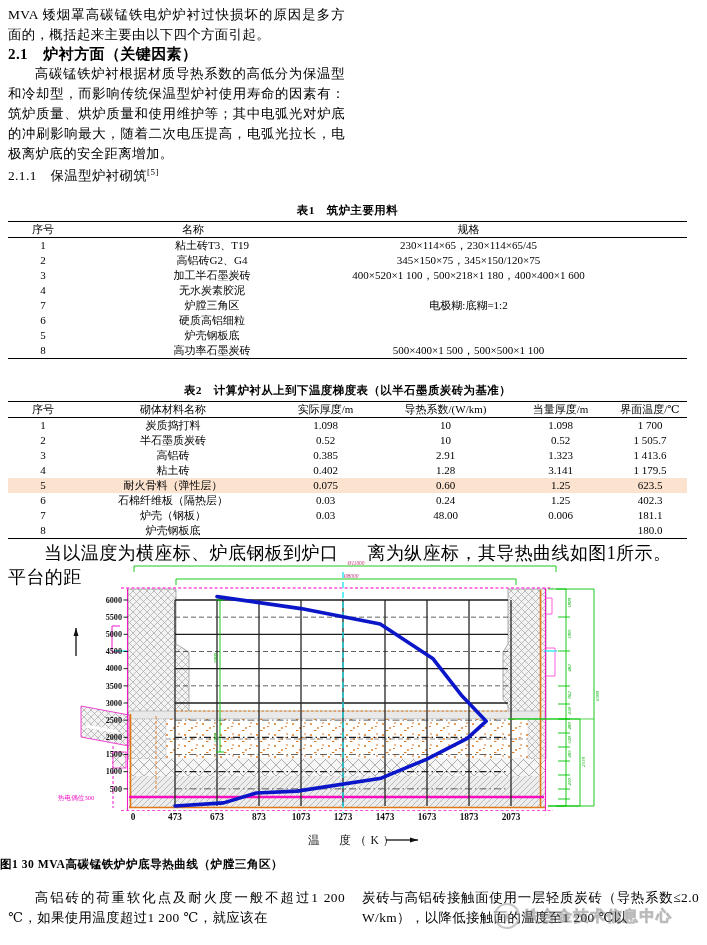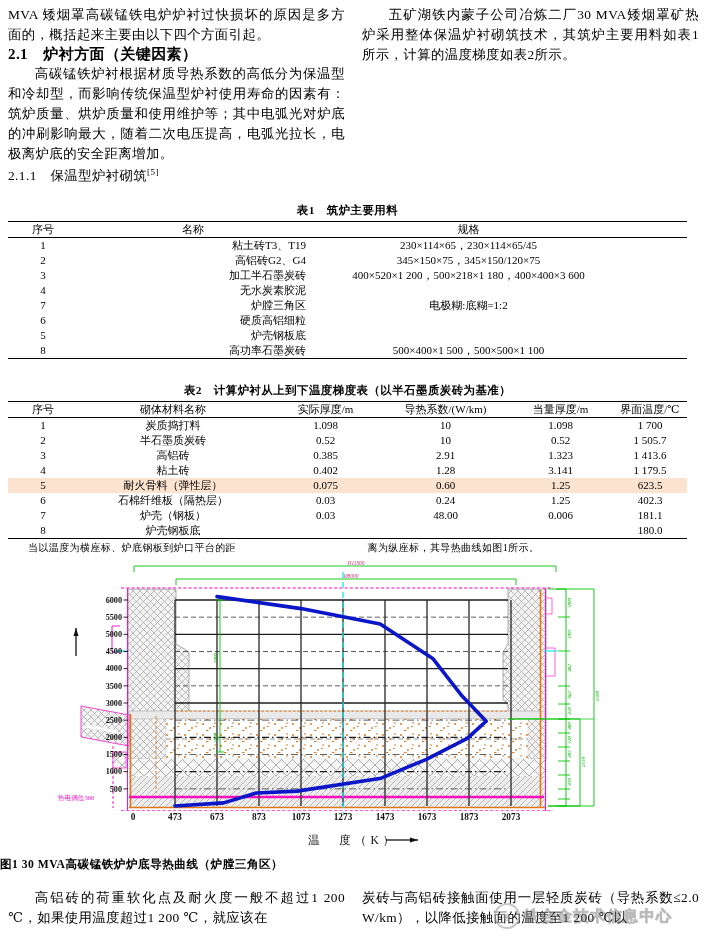--- a/index.html
+++ b/index.html
@@ -15,25 +15,25 @@
   sup{font-size:9px}
 
   
   .tblwrap{position:absolute;left:8px;right:20px}
   .tcap{text-align:center;font-weight:bold;font-size:11.4px;margin-bottom:3px;letter-spacing:.5px}
   table{width:100%;border-collapse:collapse;font-size:11px;
         border-top:1.6px solid #000;border-bottom:1.6px solid #000}
   thead tr{border-bottom:1.1px solid #000}
   th{font-weight:normal}
   th,td{height:15px;line-height:15px;padding:0 2px;text-align:center;white-space:nowrap}
-  #table1 td.name-cell{text-align:right;padding-left:40px}
+  #table1 td.name-cell{text-align:center;padding-left:40px}
   #table1 td:last-child,#table1 th:last-child{padding-right:60px}
   #table2 tr.hl{background:#fbe3cf}
 
-  .bridge{position:absolute;left:8px;right:8px;display:flex;gap:28px;font-size:10px;letter-spacing:.4px}
+  .bridge{position:absolute;left:8px;right:8px;display:flex;gap:28px;font-size:18px;letter-spacing:.4px}
   .bridge div{width:337px}
   .bridge .l{text-indent:2em}
 
   
   .figwrap{position:absolute;left:56px;top:556px;width:650px;height:302px}
   .figcap{position:absolute;top:857px;left:0;right:0;text-align:left;
           font-weight:bold;font-size:11.6px;letter-spacing:.5px}
 
   
   .wm{position:absolute;left:494px;top:897px;width:212px;height:38px;display:flex;align-items:center;
@@ -57,21 +57,20 @@
 <div class="page">
 
   <div class="cols" style="top:5px">
     <div class="col">
       <p>MVA 矮烟罩高碳锰铁电炉炉衬过快损坏的原因是多方面的，概括起来主要由以下四个方面引起。</p>
       <p class="sec-h">2.1　炉衬方面（关键因素）</p>
       <p class="ind">高碳锰铁炉衬根据材质导热系数的高低分为保温型和冷却型，而影响传统保温型炉衬使用寿命的因素有：筑炉质量、烘炉质量和使用维护等；其中电弧光对炉底的冲刷影响最大，随着二次电压提高，电弧光拉长，电极离炉底的安全距离增加。</p>
       <p><span>2.1.1　保温型炉衬砌筑</span><sup>[5]</sup></p>
     </div>
     <div class="col">
-      <p class="ind">五矿湖铁内蒙子公司冶炼二厂30 MVA矮烟罩矿热炉采用整体保温炉衬砌筑技术，其筑炉主要用料如表1所示，计算的温度梯度如表2所示。</p>
     </div>
   </div>
 
   <div class="tblwrap" style="top:203px">
     <div class="tcap">表1　筑炉主要用料</div>
     <table id="table1">
       <colgroup>
           <col style="width:70px">
           <col style="width:230px">
           <col>
@@ -90,21 +89,21 @@
             <td>230×114×65，230×114×65/45</td>
           </tr>
           <tr>
             <td>2</td>
             <td class="name-cell">高铝砖G2、G4</td>
             <td>345×150×75，345×150/120×75</td>
           </tr>
           <tr>
             <td>3</td>
             <td class="name-cell">加工半石墨炭砖</td>
-            <td>400×520×1 200，500×218×1 180，400×400×3 600</td>
+            <td>400×520×1 100，500×218×1 180，400×400×1 600</td>
           </tr>
           <tr>
             <td>4</td>
             <td class="name-cell">无水炭素胶泥</td>
             <td></td>
           </tr>
           <tr>
             <td>7</td>
             <td class="name-cell">炉膛三角区</td>
             <td>电极糊:底糊=1:2</td>

